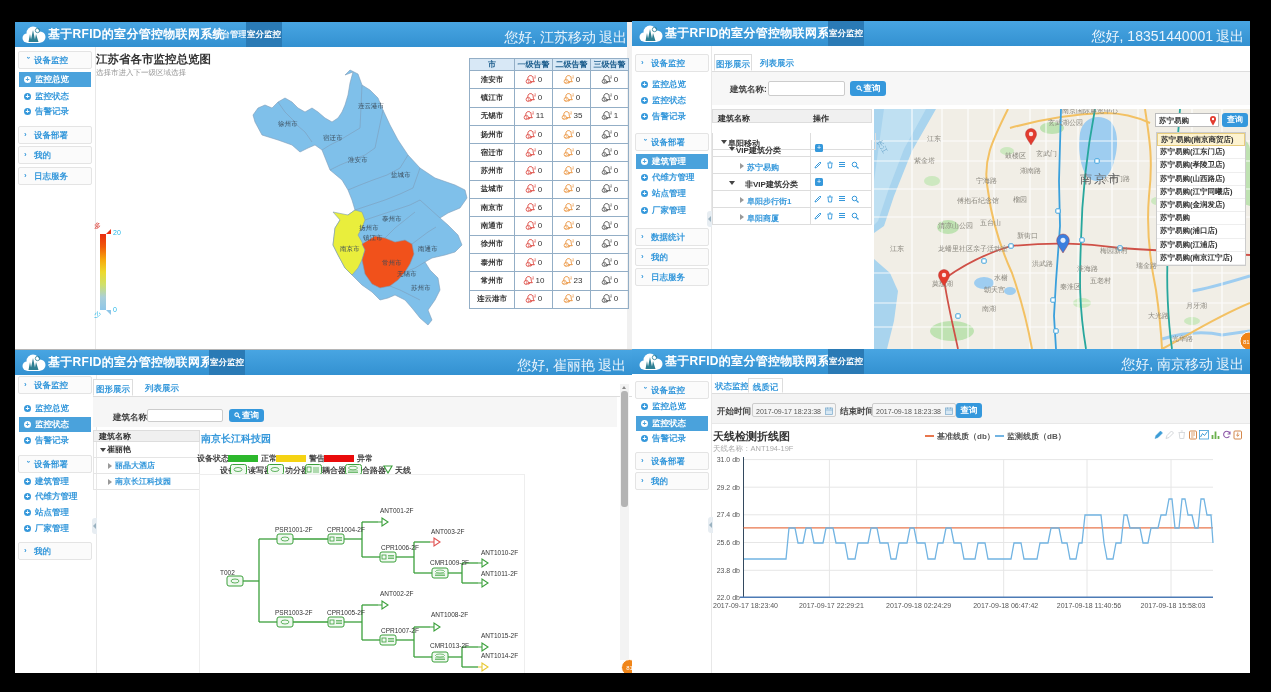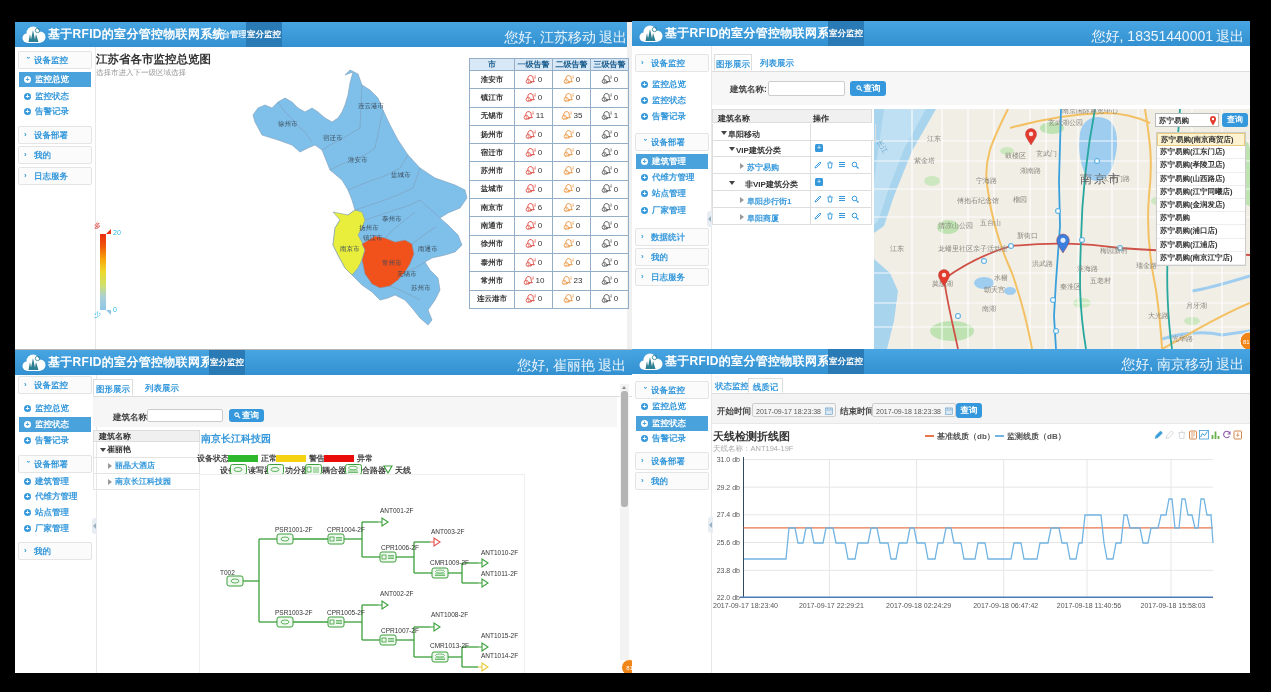--- a/index.html
+++ b/index.html
@@ -568,21 +568,21 @@
         </g>
         <circle cx="617" cy="320" r="9" fill="#f08519" stroke="#fff" stroke-width="1"></circle>
         <text x="611" y="323" font-size="6" fill="#fff">81</text>
       </g>
     </svg>
     <div class="abs" style="left:80px;top:88px;width:160px;height:117px;font-size:8px;color:#333">
       <div class="abs" style="left:0;top:0;width:160px;height:14px;background:#f0f0f0;border:1px solid #ddd">
         <span class="abs" style="left:5px;top:3px;font-weight:bold">建筑名称</span>
         <span class="abs" style="left:100px;top:3px;font-weight:bold">操作</span>
       </div>
-      <div class="abs" style="left:0;top:15px;width:164px;height:17px;border:1px solid #ddd;border-top:none">
+      <div class="abs" style="left:0;top:24px;width:164px;height:17px;border:1px solid #ddd;border-top:none">
         <span style="position:absolute;left:8px;top:7px;width:0;height:0;border-left:3px solid transparent;border-right:3px solid transparent;border-top:4px solid #444"></span>
         <span class="abs" style="left:15px;top:4.5px;color:#333;font-weight:bold;white-space:nowrap">阜阳移动</span>
         <div class="abs" style="left:97px;top:0;width:1px;height:17px;background:#ddd"></div>
       </div>
       <div class="abs" style="left:0;top:31px;width:160px;height:17px;border:1px solid #ddd;border-top:none">
         <span style="position:absolute;left:16px;top:7px;width:0;height:0;border-left:3px solid transparent;border-right:3px solid transparent;border-top:4px solid #444"></span>
         <span class="abs" style="left:23px;top:4.5px;color:#333;font-weight:bold;white-space:nowrap">VIP建筑分类</span>
         <div class="abs" style="left:97px;top:0;width:1px;height:17px;background:#ddd"></div>
         <div class="abs" style="left:100px;top:0;width:60px;height:17px">
           <div style="position:absolute;left:2px;top:4px;width:8px;height:8px;background:#3598db;border-radius:1.5px;color:#fff;font-size:7px;line-height:8px;text-align:center">+</div>

